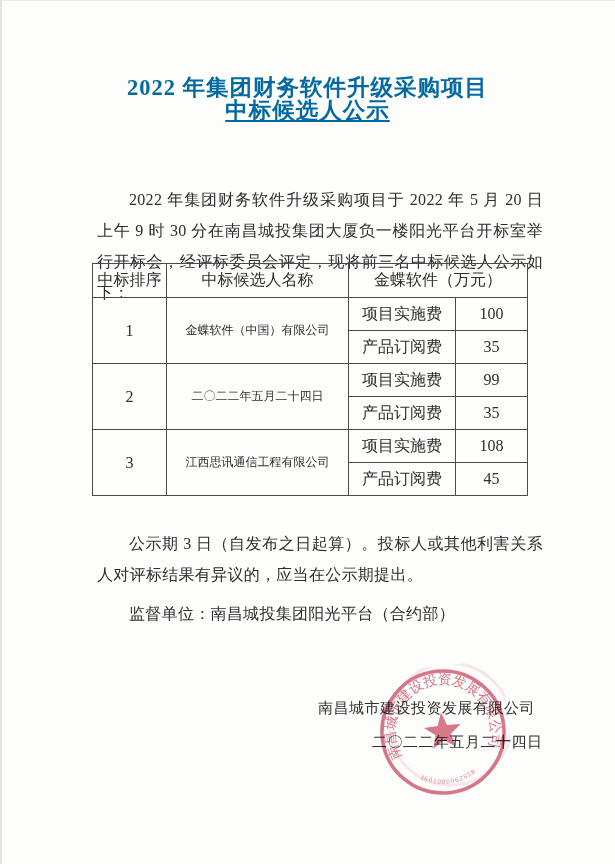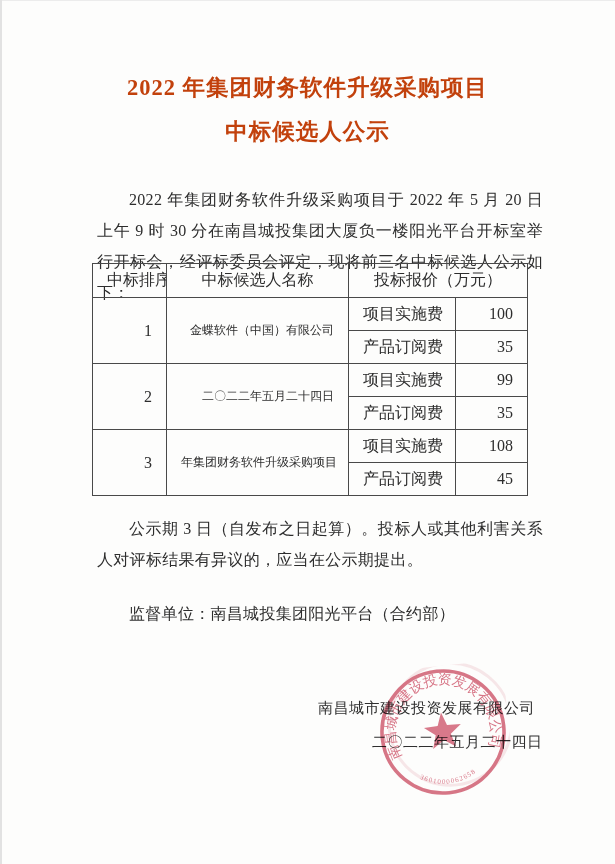--- a/index.html
+++ b/index.html
@@ -9,46 +9,46 @@
     margin:0 auto;
     background:#fdfdfc;
     overflow:hidden;
     font-family:"Liberation Serif","DejaVu Serif",serif;
     color:#2d2d2d;
     box-shadow:inset 2px 0 0 #e2e2e2, inset 0 1px 0 #ececec;
   }
   .title{
     position:absolute;left:0;width:100%;
     text-align:center;font-weight:bold;font-size:22.5px;
-    color:#c2410c;letter-spacing:1px;
+    color:#0369a1;letter-spacing:1px;
   }
   .title1{top:72px;}
-  .title2{top:116px;}
+  .title2{top:95px;text-decoration:underline;}
   .para{
     position:absolute;left:97px;width:446px;
     font-size:16px;line-height:31px;
     text-align:justify;text-indent:2em;
     letter-spacing:0.3px;
   }
   .intro{top:168px;}
-  .notice{top:495px;margin-top:18px;}
+  .notice{top:510px;margin-top:18px;}
   .supervisor{top:582px;}
   .phone{top:614px;}
   .bid-table{
     position:absolute;left:92px;top:263px;width:435px;
     border-collapse:collapse;table-layout:fixed;
     font-size:16px;color:#2d2d2d;
   }
   .bid-table td{
     border:1px solid #494949;
     text-align:center;vertical-align:middle;
-    padding:0 14px;overflow:hidden;white-space:nowrap;
+    padding:0 2px;overflow:hidden;white-space:nowrap;
   }
   .bid-table tr.hdr td{height:33px;}
-  .bid-table tr.sub td{height:32px;text-align:right;}
+  .bid-table tr.sub td{height:32px;}
   .bid-table td.name{font-size:12px;letter-spacing:0;}
   .sig{
     position:absolute;font-size:15px;color:#2f2f2f;letter-spacing:0.5px;
   }
   .sig-company{left:318px;top:699px;}
   .sig-date{left:372px;top:733px;}
   .seal{
     position:absolute;left:377px;top:666px;width:132px;height:132px;
     transform:rotate(-6deg);
     mix-blend-mode:multiply;
@@ -75,21 +75,21 @@
     <colgroup>
       <col style="width:74px">
         <col style="width:182px">
         <col style="width:107px">
         <col style="width:72px">
     </colgroup>
     <tbody>
       <tr class="hdr">
         <td>中标排序</td>
         <td>中标候选人名称</td>
-        <td colspan="2">投标报价（万元）</td>
+        <td colspan="2">金蝶软件（万元）</td>
       </tr>
 
       <tr class="sub">
         <td rowspan="2">1</td>
         <td rowspan="2" class="name">金蝶软件（中国）有限公司</td>
         <td>项目实施费</td>
         <td>100</td>
       </tr>
       <tr class="sub">
         <td>产品订阅费</td>
@@ -102,21 +102,21 @@
         <td>项目实施费</td>
         <td>99</td>
       </tr>
       <tr class="sub">
         <td>产品订阅费</td>
         <td>35</td>
       </tr>
 
       <tr class="sub">
         <td rowspan="2">3</td>
-        <td rowspan="2" class="name">年集团财务软件升级采购项目</td>
+        <td rowspan="2" class="name">江西思讯通信工程有限公司</td>
         <td>项目实施费</td>
         <td>108</td>
       </tr>
       <tr class="sub">
         <td>产品订阅费</td>
         <td>45</td>
       </tr>
     </tbody>
   </table>
 

